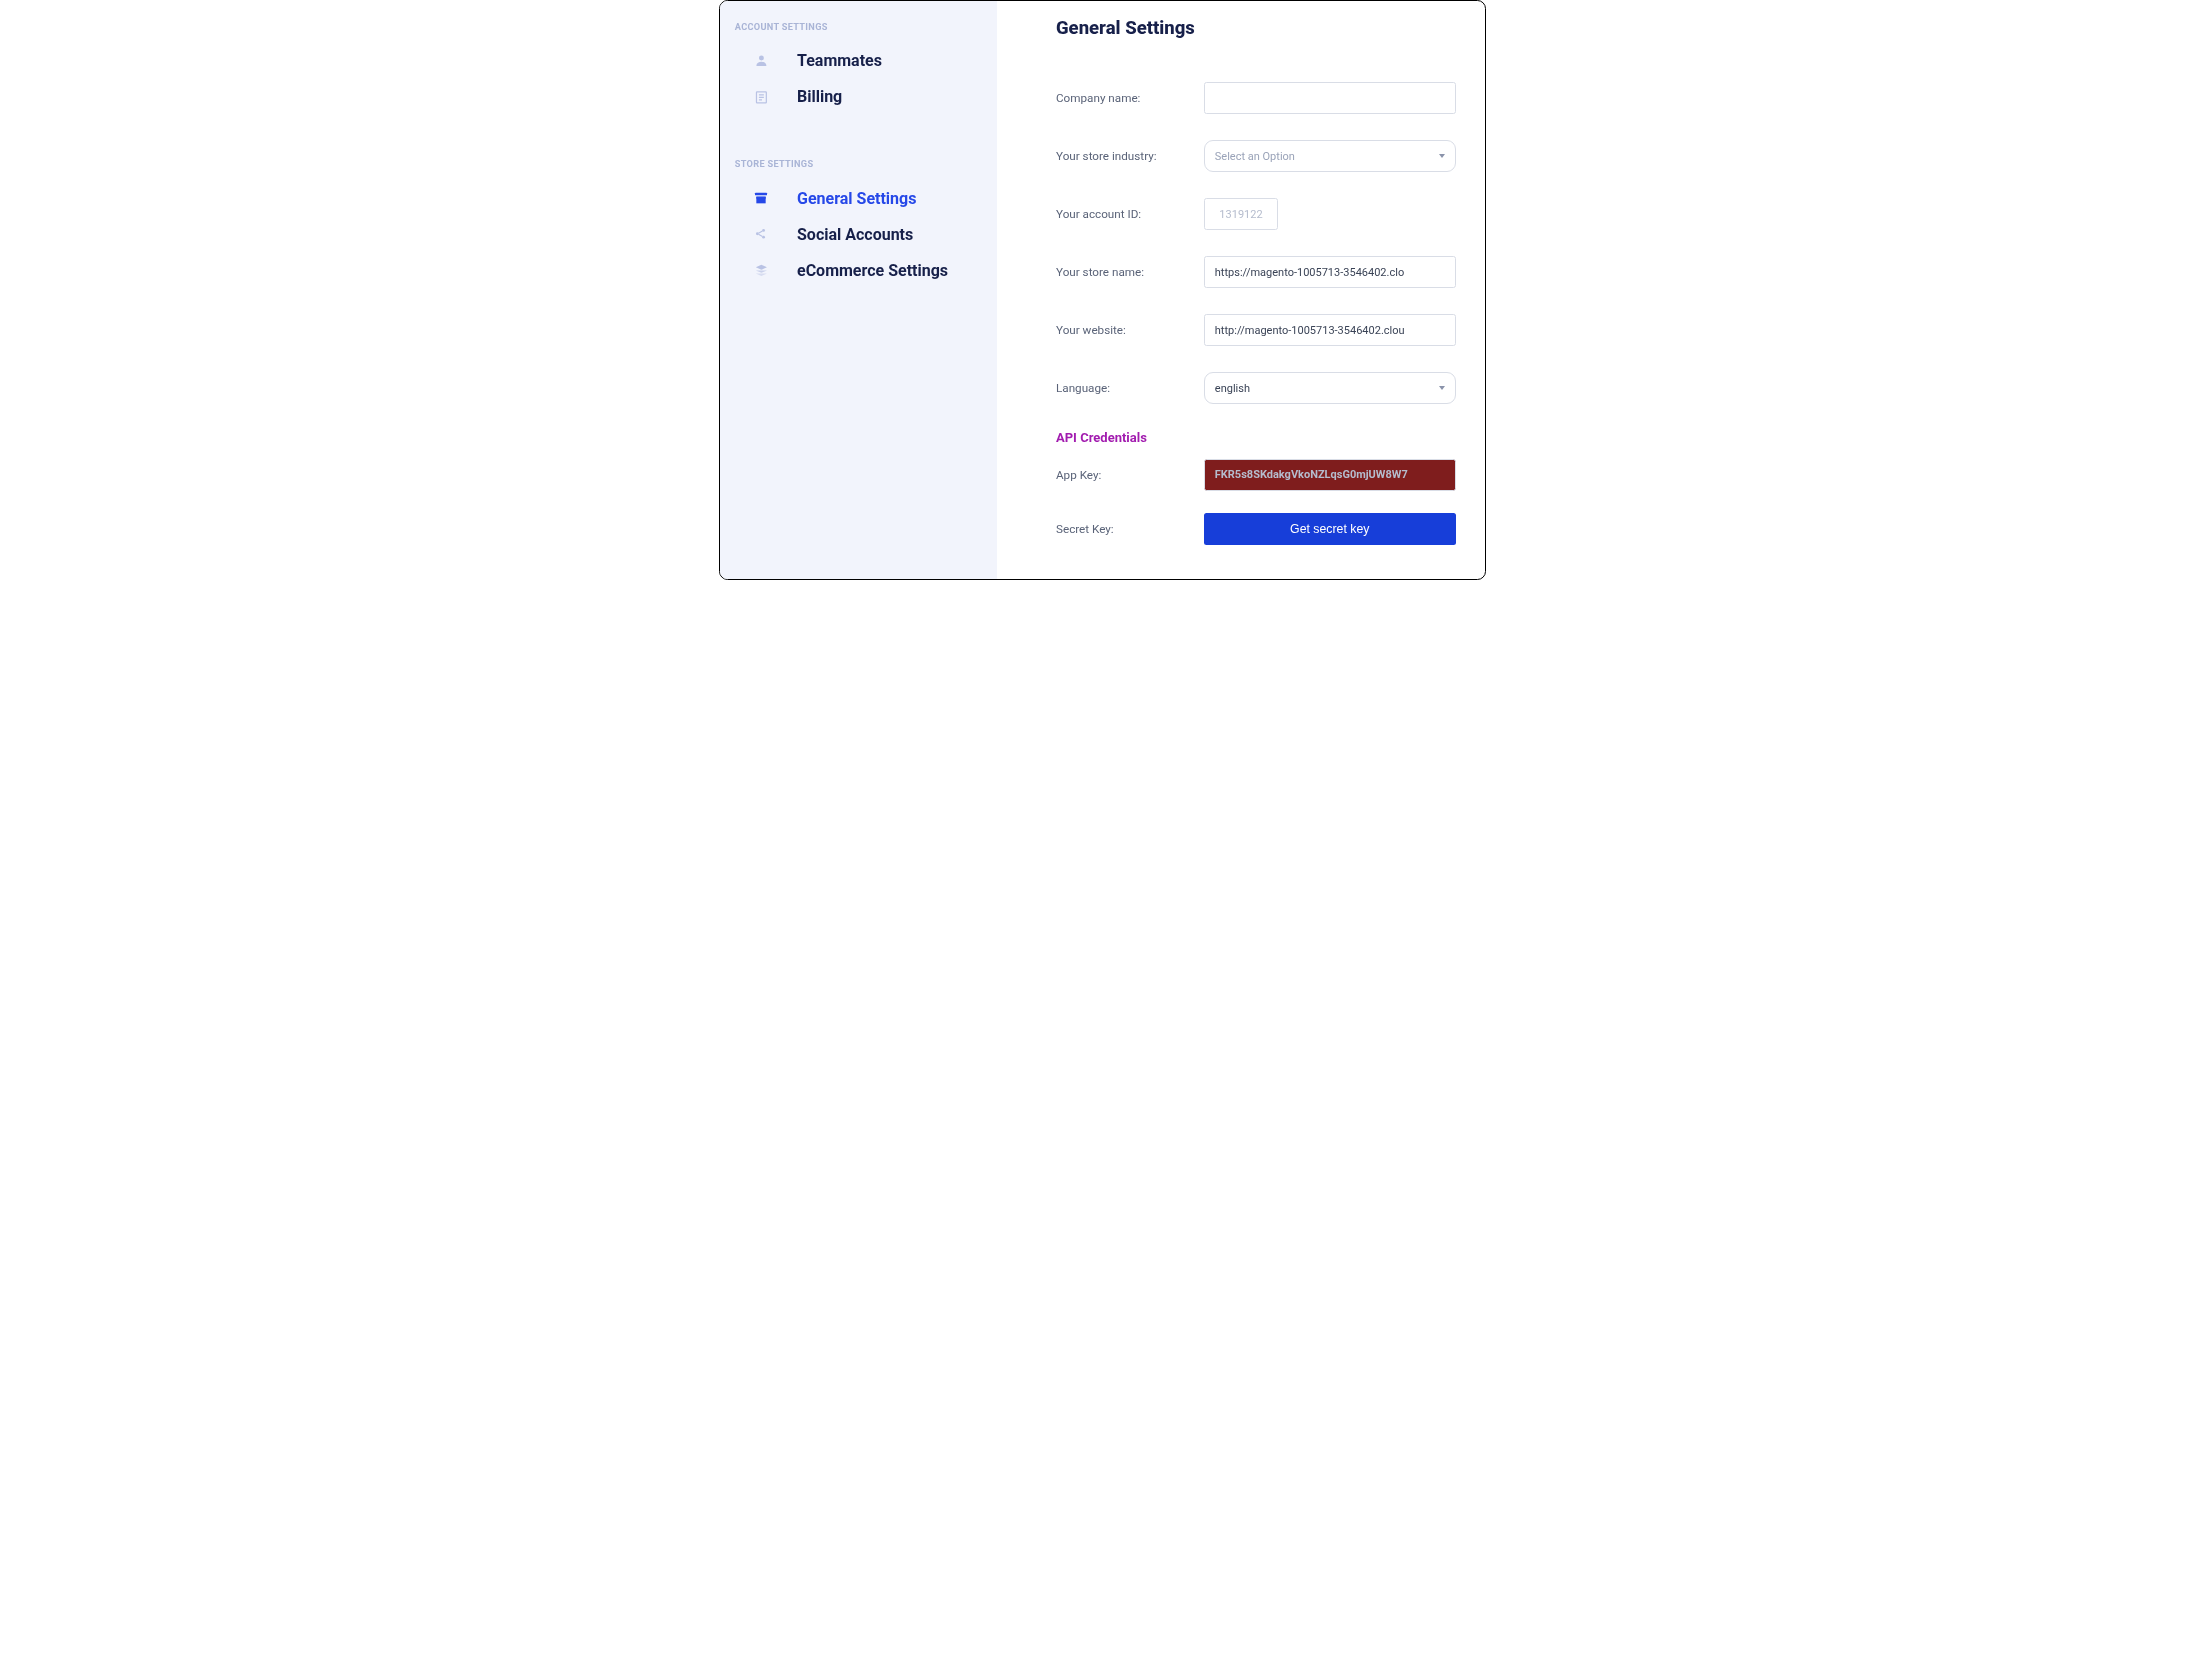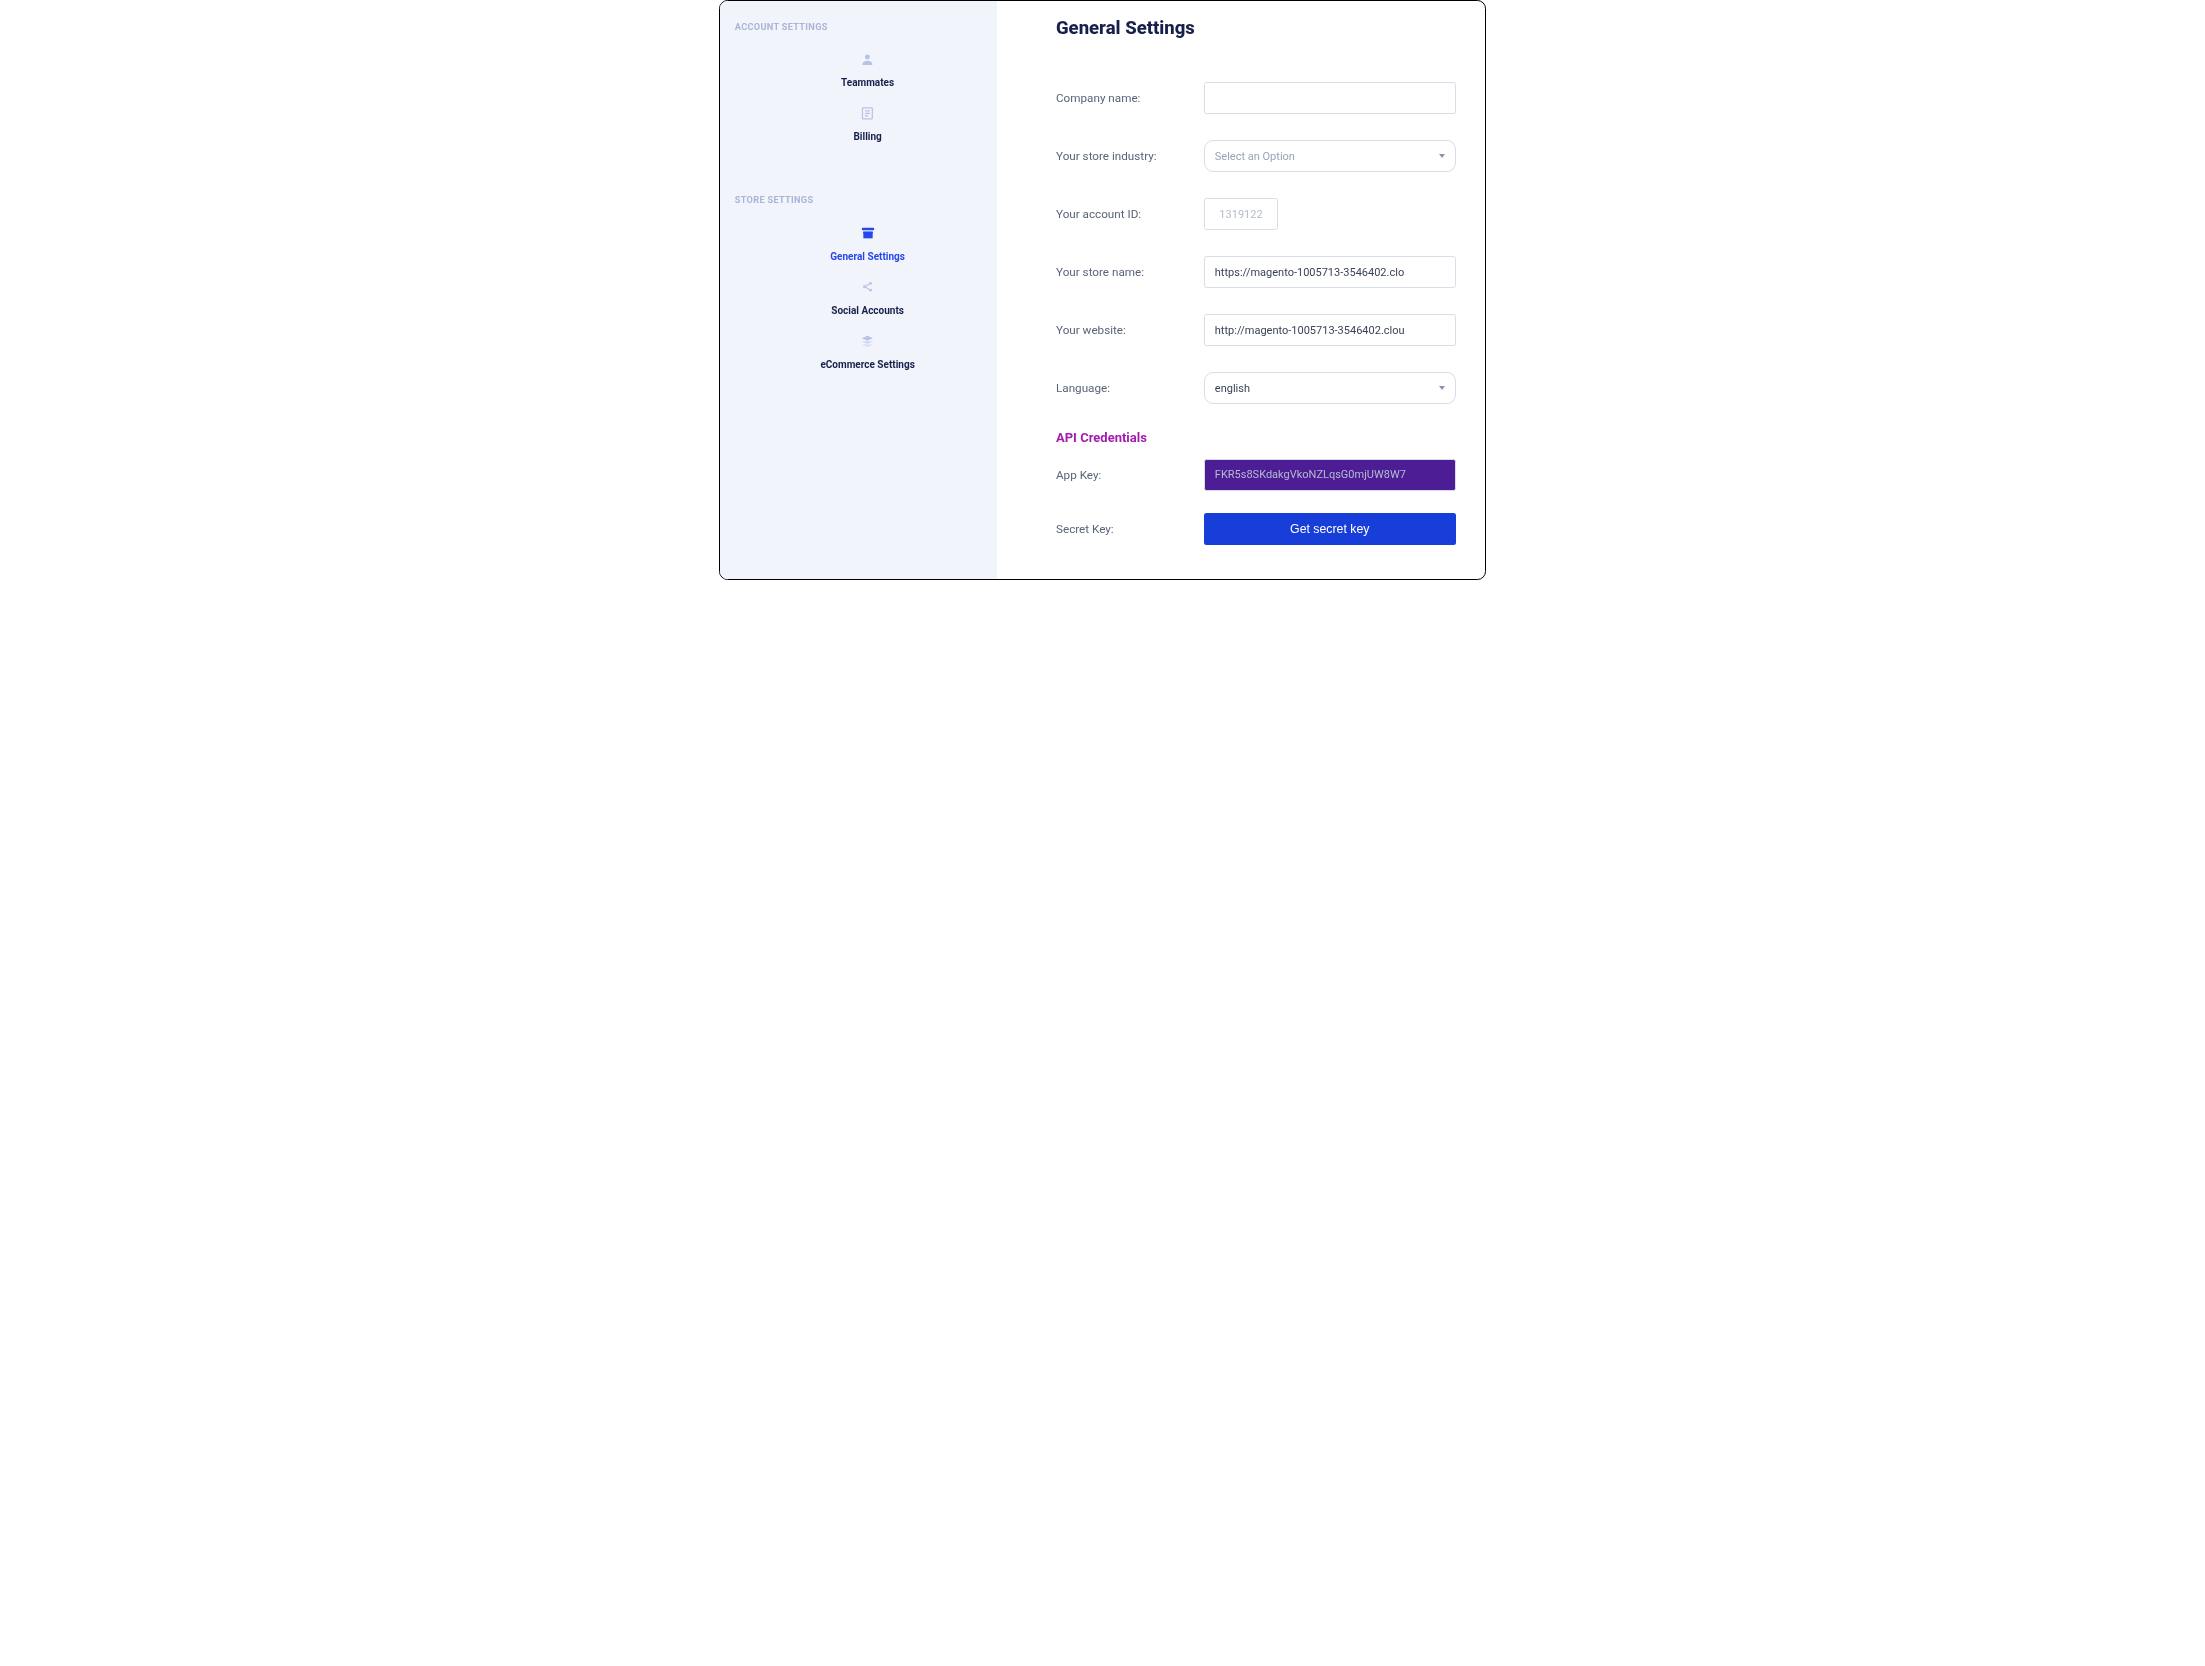--- a/index.html
+++ b/index.html
@@ -30,27 +30,26 @@
   .sidebar-section-title {
     font-size: 9.2px;
     font-weight: 700;
     letter-spacing: 0.3px;
     color: #a9b4d6;
     padding: 4.9px 14.8px 11px 14.8px;
   }
   .sidebar-item {
     display: flex;
     align-items: center;
-    gap: 10px;
+    gap: 28px;
     padding: 8.6px 14.8px 8.6px 33px;
     cursor: pointer;
-    font-size: 10px;
+    font-size: 16px;
     font-weight: 700;
     color: #17204a;
-    flex-direction: column;
   }
   .sidebar-item.active { color: #2648e8; }
   .sidebar-item .icon {
     width: 16px;
     height: 16px;
     display: inline-flex;
     align-items: center;
     justify-content: center;
     flex-shrink: 0;
   }
@@ -101,23 +100,24 @@
     display: flex;
     align-items: center;
     justify-content: center;
     color: #b5bccd;
     background: #fff;
   }
   .disabled-box {
     display: flex;
     align-items: center;
     color: #b5bccd;
-    background: #4c1d95;
+    background: #7f1d1d;
     overflow: hidden;
     white-space: nowrap;
+    font-weight: bold;
   }
   .select {
     display: flex;
     align-items: center;
     justify-content: space-between;
     cursor: pointer;
     border-radius: 9px;
   }
   .select.placeholder .select-value { color: #9aa3b8; }
   .select .caret {

